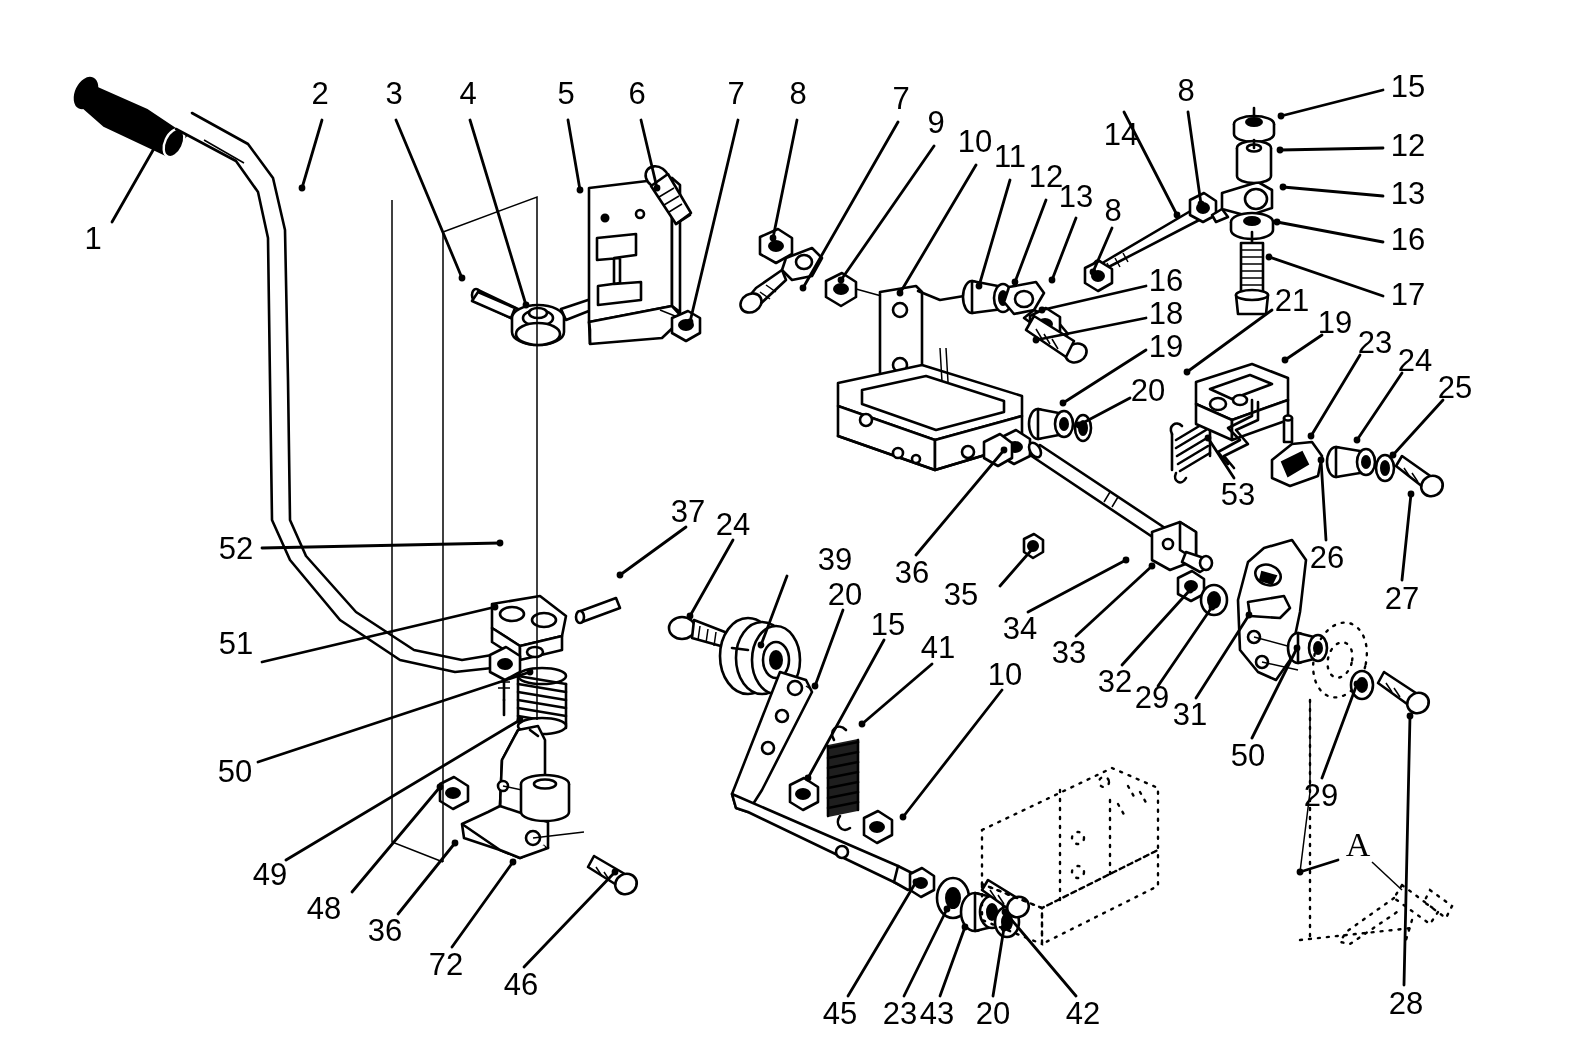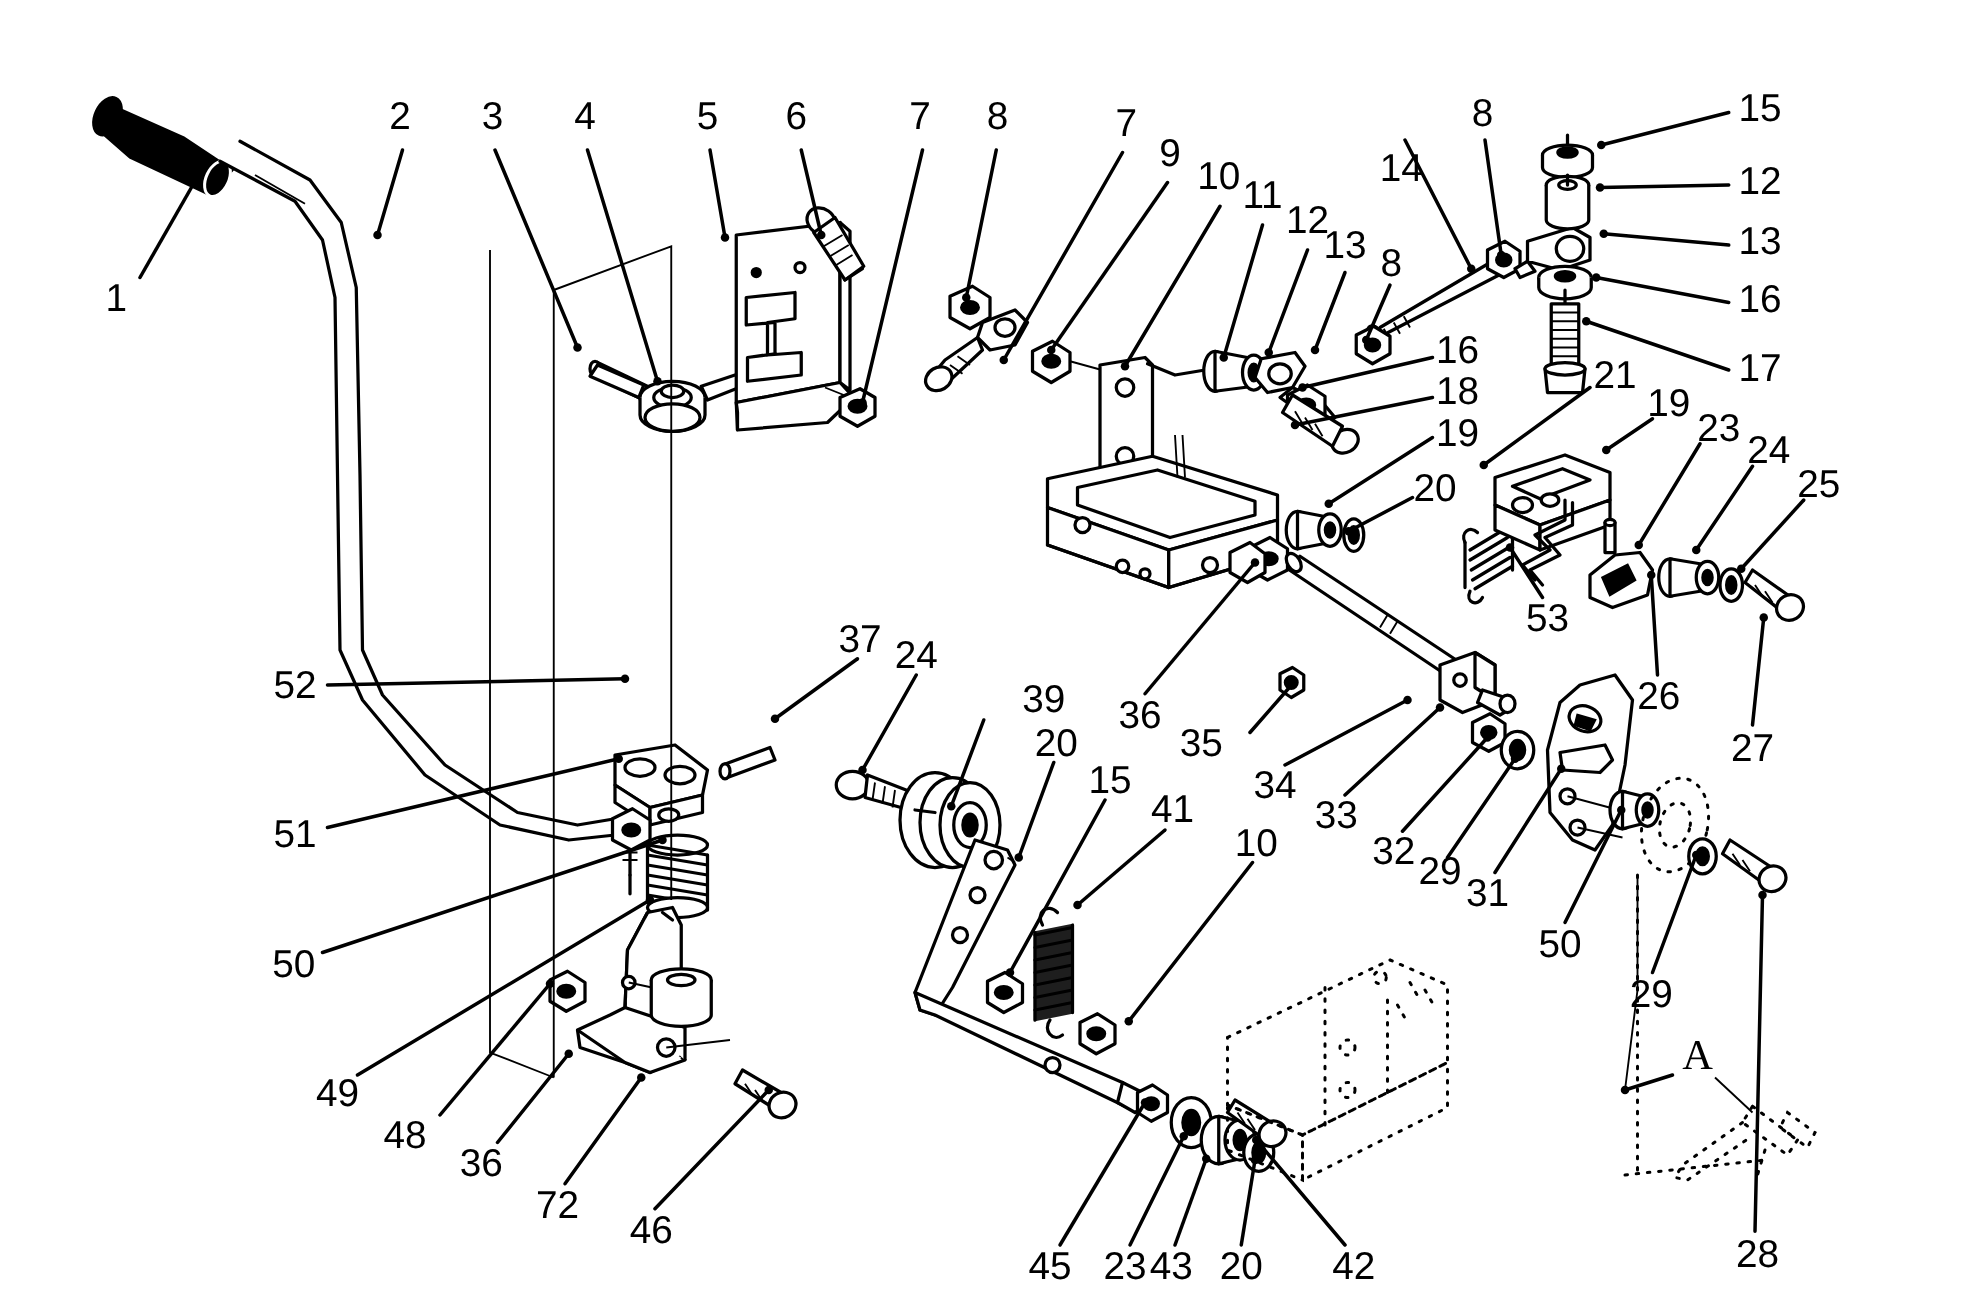--- a/index.html
+++ b/index.html
@@ -677,18 +677,18 @@
       <div class="lbl" style="left: 937px; top: 1013px;">43</div>
       <div class="lbl" style="left: 900px; top: 1013px;">23</div>
       <div class="lbl" style="left: 840px; top: 1013px;">45</div>
       <div class="lbl" style="left: 993px; top: 1013px;">20</div>
       <div class="lbl" style="left: 521px; top: 984px;">46</div>
       <div class="lbl" style="left: 446px; top: 964px;">72</div>
       <div class="lbl" style="left: 385px; top: 930px;">36</div>
       <div class="lbl" style="left: 324px; top: 908px;">48</div>
       <div class="lbl" style="left: 270px; top: 874px;">49</div>
       <div class="lbl" style="left: 235px; top: 771px;">50</div>
-      <div class="lbl" style="left: 236px; top: 667px; text-align: center;">51</div>
+      <div class="lbl" style="left: 236px; top: 643px; text-align: center;">51</div>
       <div class="lbl" style="left: 236px; top: 548px;">52</div>
       <div class="lbl serif" style="left: 1358px; top: 845px;">A</div>
     </div>
 
 </div>
 
 </body></html>

